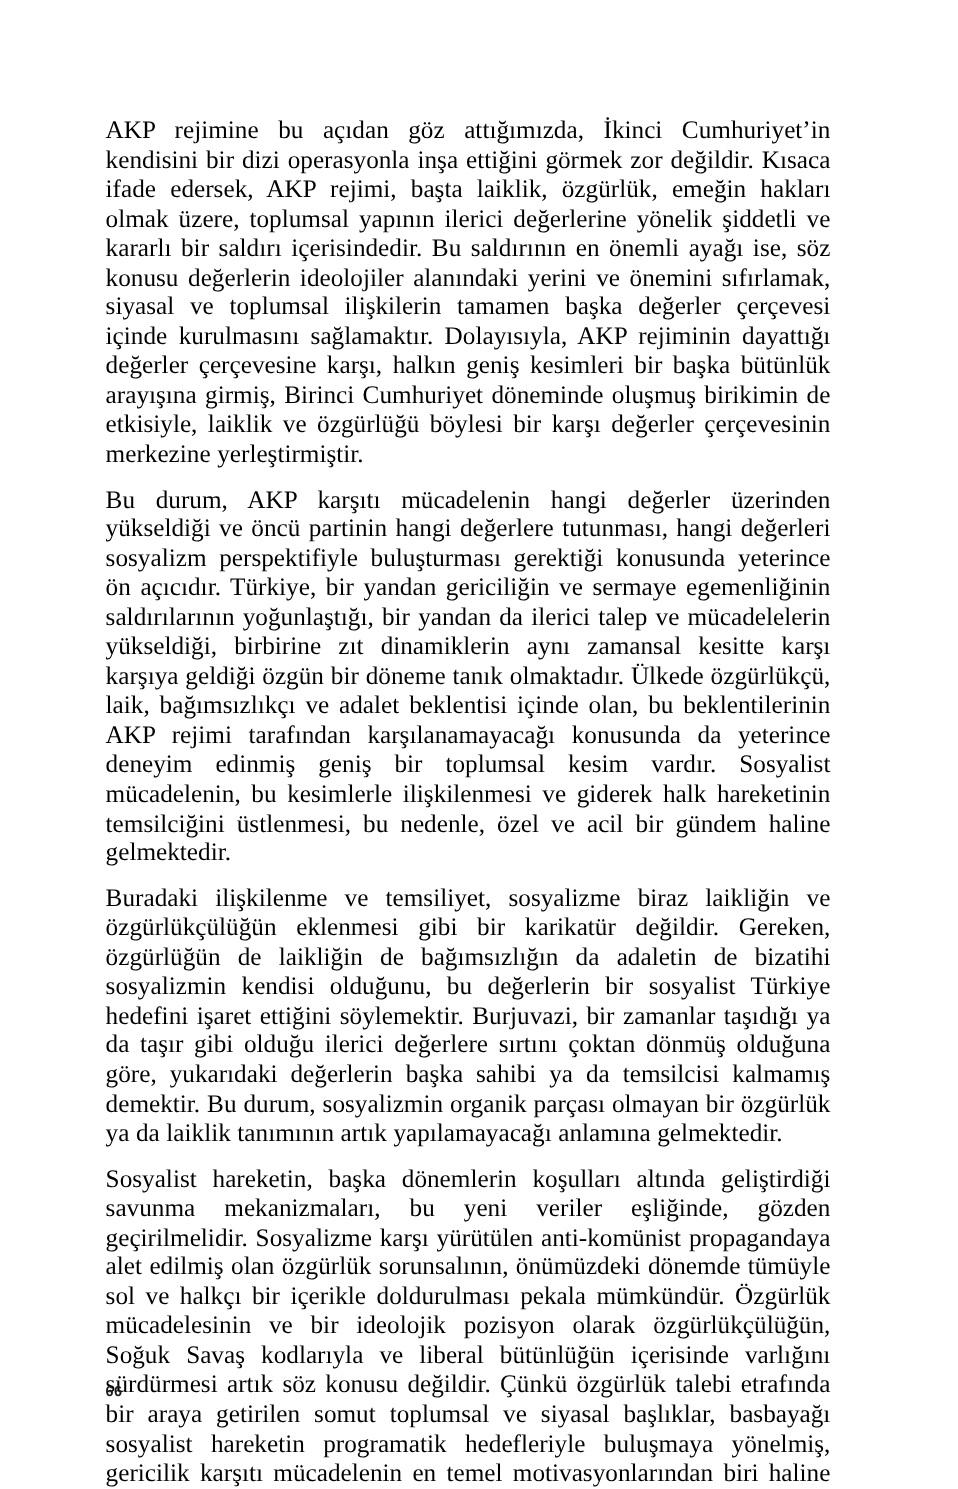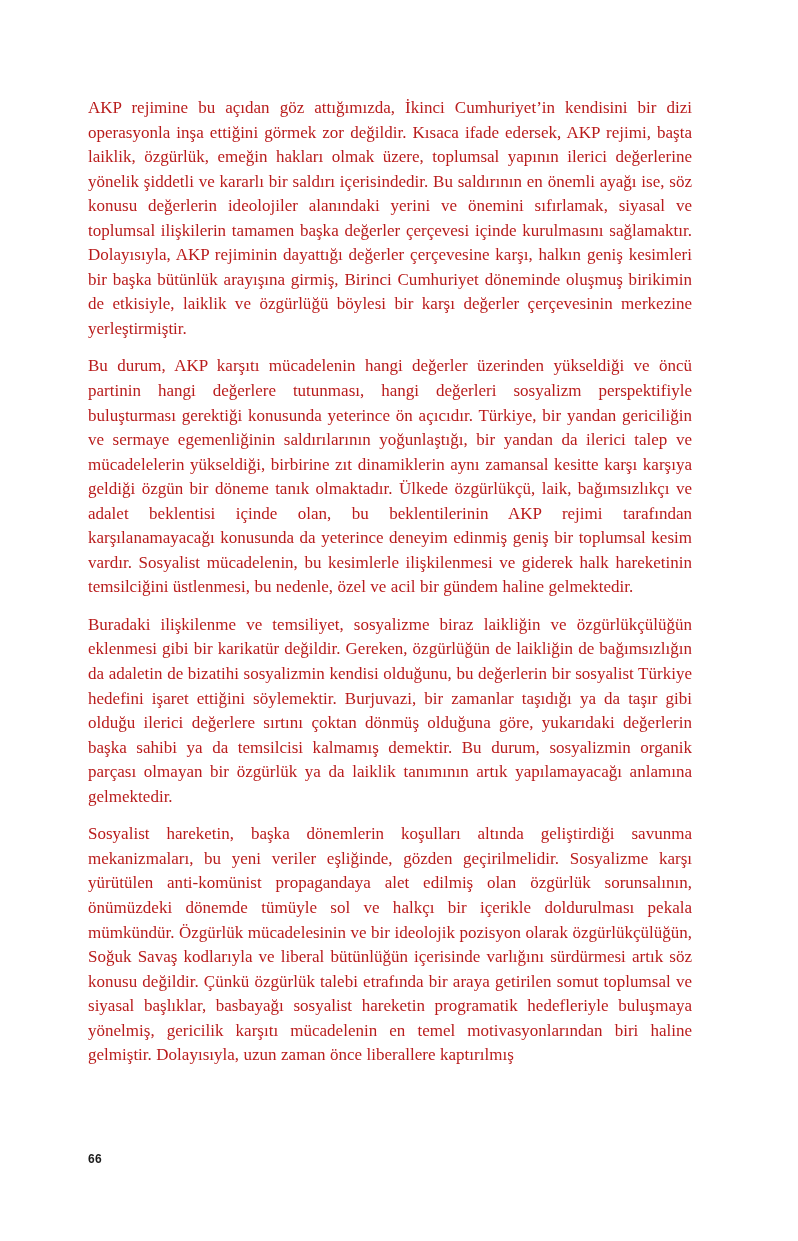--- a/index.html
+++ b/index.html
@@ -26,29 +26,29 @@
 
   .text-block {
     position: absolute;
     left: 88px;
     top: 96px;
     width: 604px;
   }
 
   .para {
     margin: 0 0 13px 0;
-    font-size: 17px;
+    font-size: 21px;
     line-height: 24.55px;
     text-align: justify;
     text-justify: inter-word;
     hyphens: manual;
     -webkit-hyphens: manual;
     word-spacing: 0.2px;
     letter-spacing: 0.01px;
-    color: #b91c1c;
+    color: #000000;
   }
 
   .para:last-of-type {
     margin-bottom: 11px;
   }
 
   .folio {
     position: absolute;
     left: 88px;
     top: 1152px;

